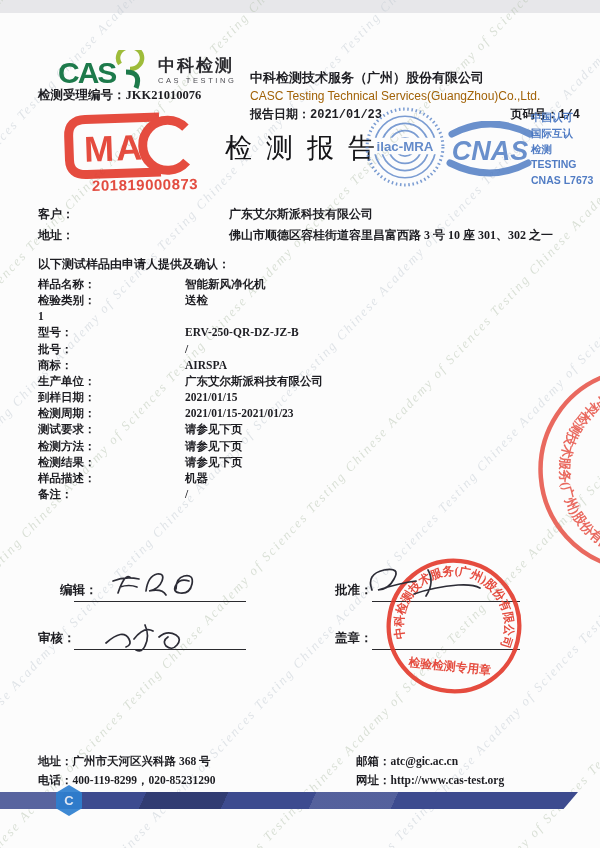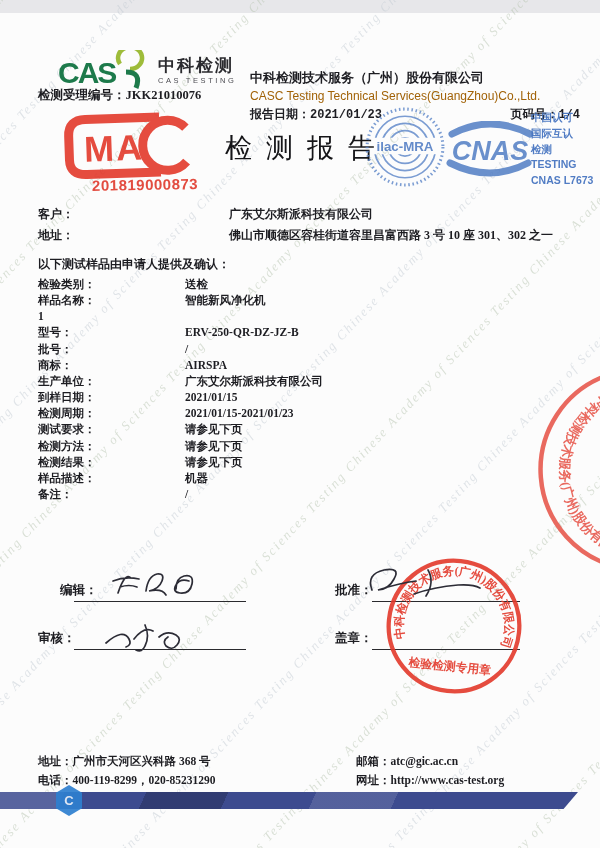--- a/index.html
+++ b/index.html
@@ -151,27 +151,27 @@
     <div class="pair">
       <span class="lb">地址：</span>
       <span class="vl">佛山市顺德区容桂街道容里昌富西路 3 号 10 座 301、302 之一</span>
     </div>
   </div>
   <div class="z intro" style="left:38px;top:256px;">以下测试样品由申请人提供及确认：</div>
 
   <div class="z fields">
 
       <div class="frow">
+        <span class="lb">样品名称：</span>
+        <span class="vl">智能新风净化机</span>
+      </div>
+
+      <div class="frow">
         <span class="lb">检验类别：</span>
         <span class="vl">送检</span>
-      </div>
-
-      <div class="frow">
-        <span class="lb">样品名称：</span>
-        <span class="vl">智能新风净化机</span>
       </div>
 
       <div class="frow">
         <span class="vl">1</span>
       </div>
 
       <div class="frow">
         <span class="lb">型号：</span>
         <span class="vl">ERV-250-QR-DZ-JZ-B</span>
       </div>

